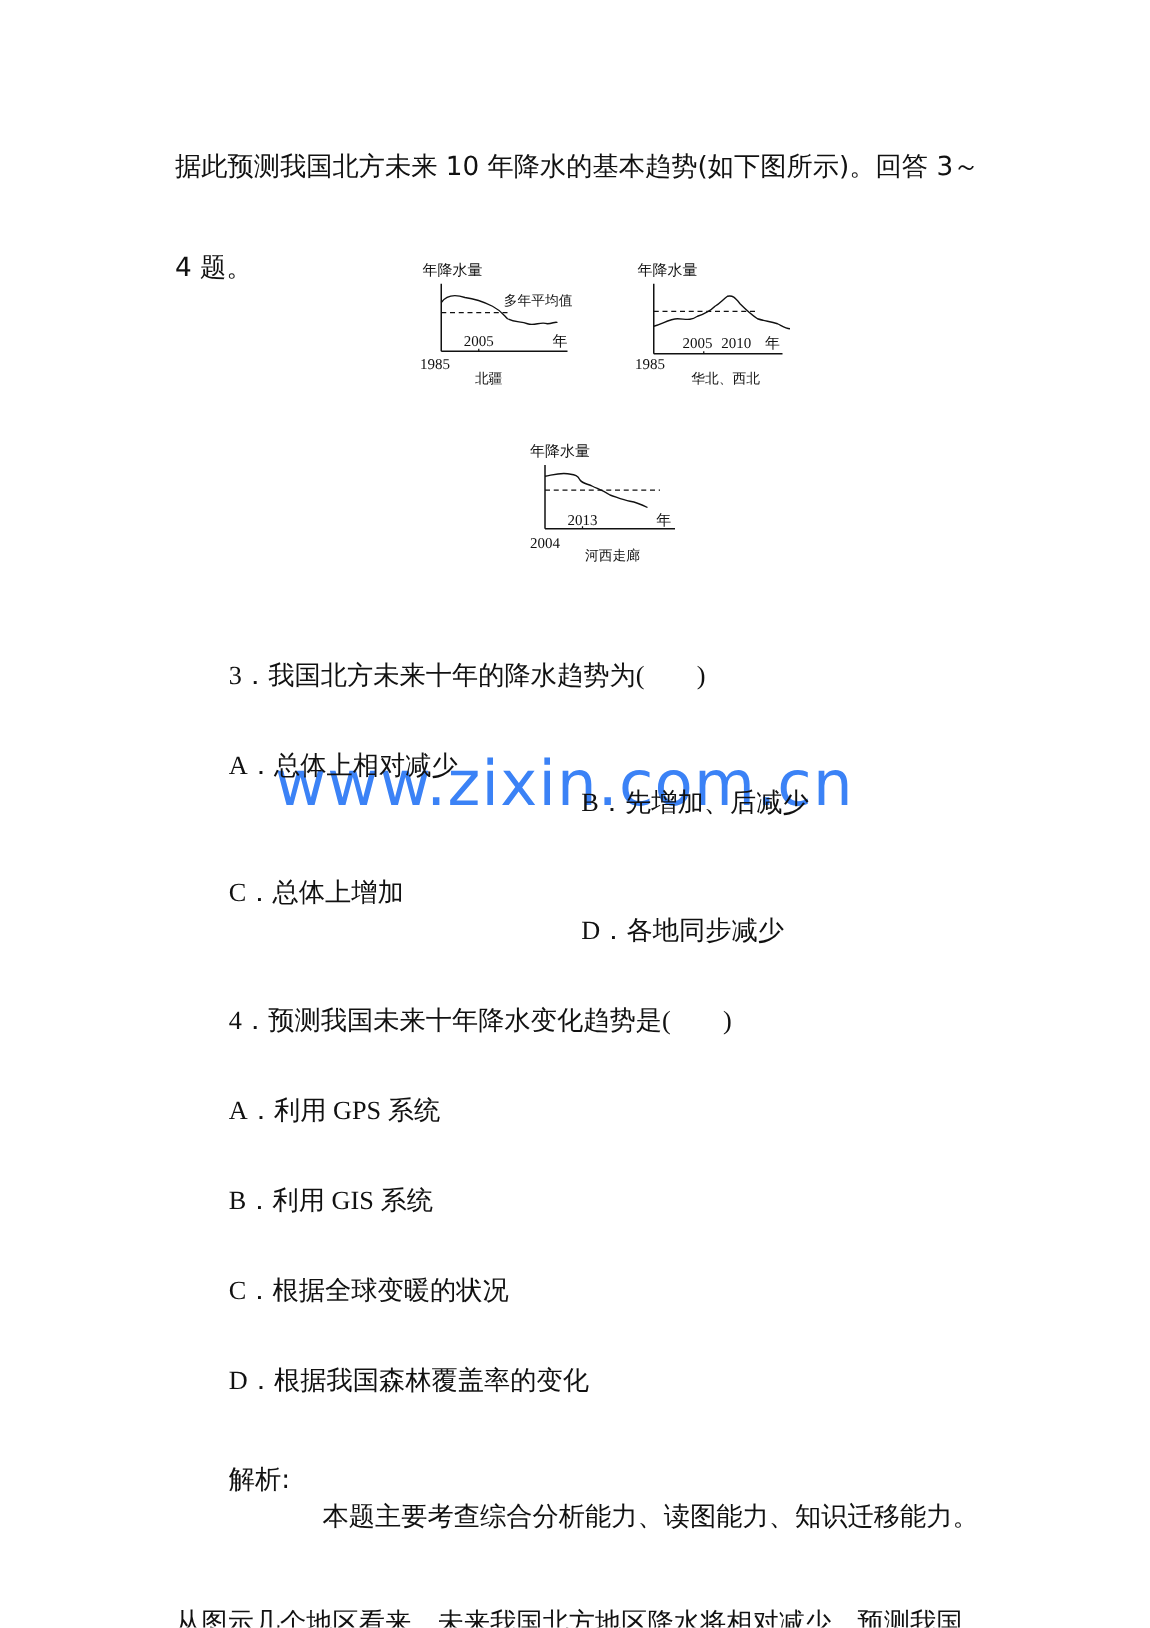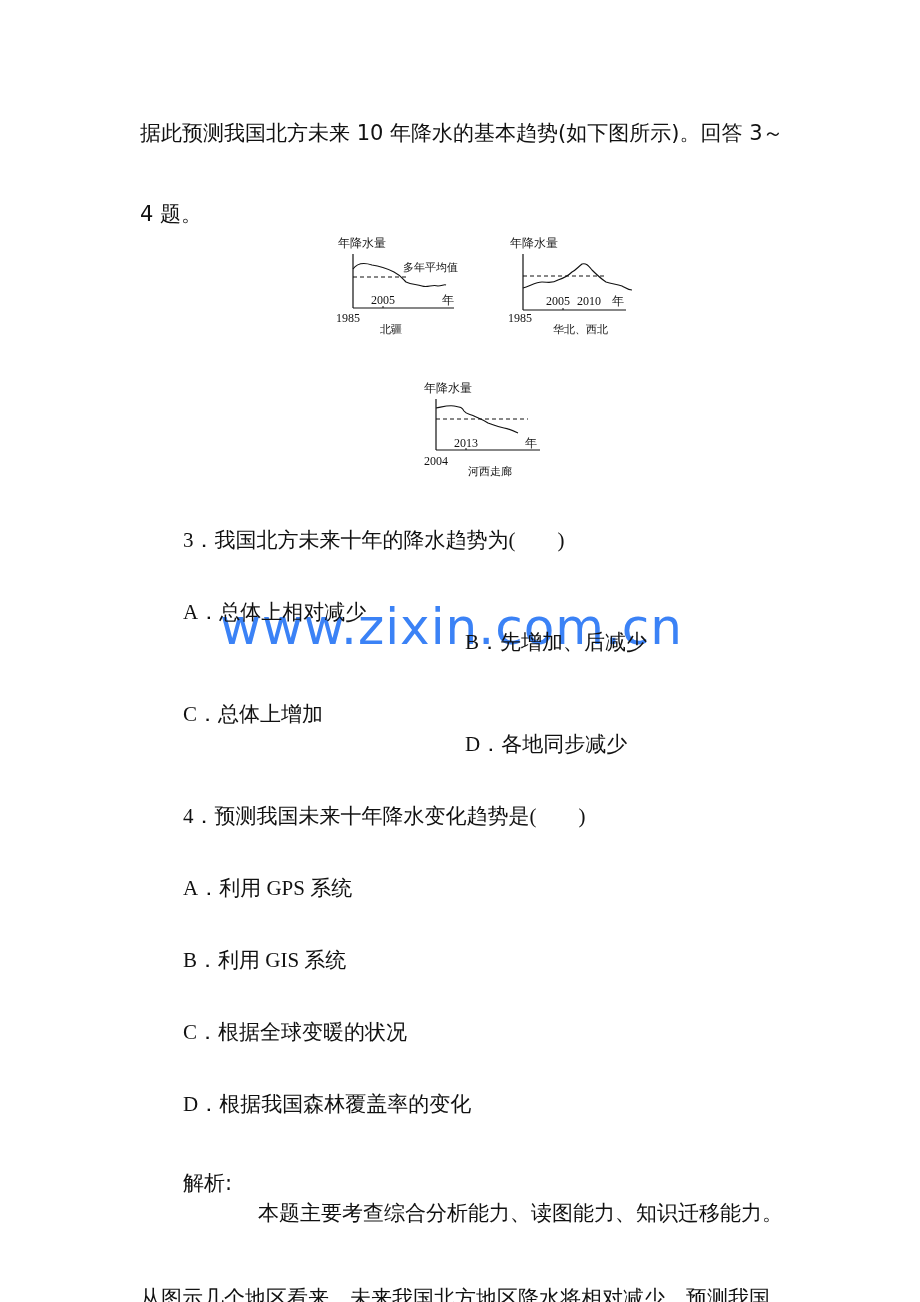--- a/index.html
+++ b/index.html
@@ -6,21 +6,21 @@
   body { width: 920px; height: 1302px; position: relative; overflow: hidden; color: #111; }
   .page { position: absolute; left: 0; top: 0; width: 920px; height: 1302px; }
   .sans { font-family: "DejaVu Sans", "Liberation Sans", sans-serif; }
   .serif { font-family: "Liberation Serif", "DejaVu Serif", serif; }
   .line { position: absolute; font-size: 21px; white-space: nowrap; line-height: 30px; }
   .watermark {
     position: absolute; left: 220px; top: 598px; font-family: "DejaVu Sans", sans-serif;
     font-size: 50px; color: #3b82f6; letter-spacing: 1px; z-index: 0; white-space: nowrap;
   }
   .txt { position: relative; z-index: 1; }
-  .chart { position: absolute; margin-top: 27px; }
+  .chart { position: absolute; }
   .chart svg text { font-family: "Liberation Serif", serif; }
   .chart svg .cjk { font-family: "DejaVu Sans", sans-serif; }
 </style>
 </head>
 <body>
 
 <div class="page">
 
   <div class="watermark">www.zixin.com.cn</div>
 

